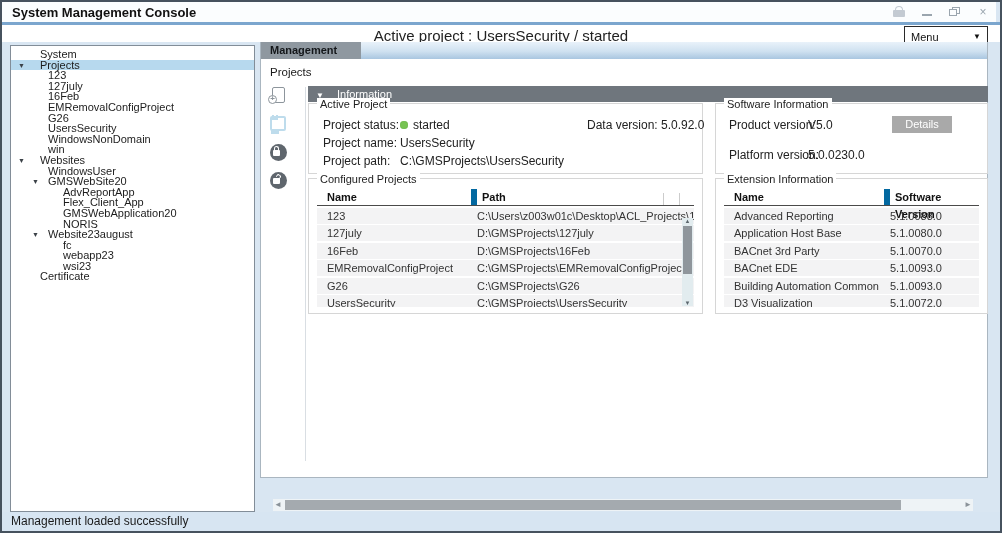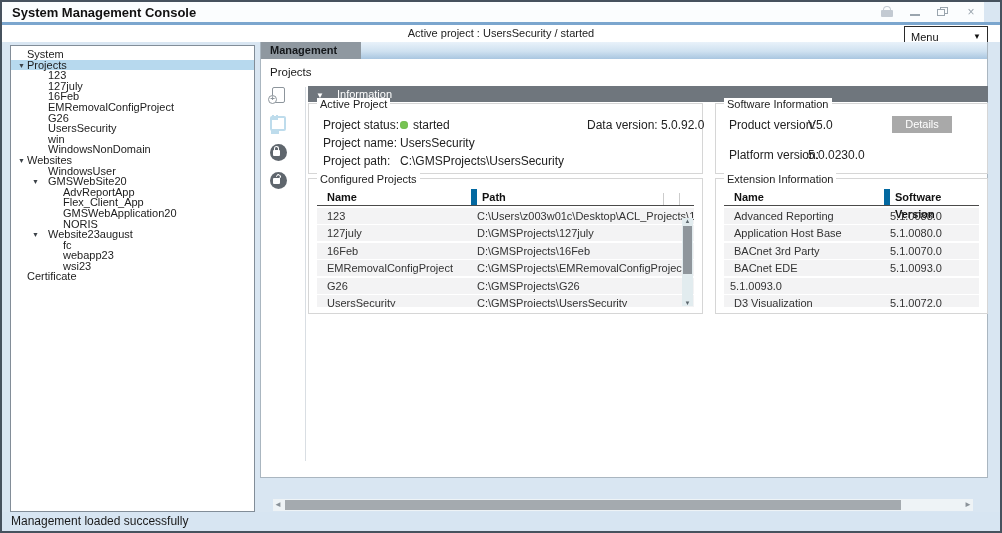--- a/index.html
+++ b/index.html
@@ -1,49 +1,49 @@
 <!DOCTYPE html>
 <html><head>
 <meta charset="utf-8">
 <style>
   * { margin:0; padding:0; box-sizing:border-box; }
   html,body { width:1002px; height:533px; font-family:"Liberation Sans",sans-serif; }
   .window { position:absolute; inset:0; width:1002px; height:533px; border:2px solid #46525e;
             background:#d9e6f2; overflow:hidden; }
 
   
-  .titlebar { position:absolute; left:0; right:16px; top:0; height:20px; background:#fbfdfe; }
+  .titlebar { position:absolute; left:0; right:4px; top:0; height:20px; background:#fbfdfe; }
   .title { position:absolute; left:10px; top:3px; font-size:13px; font-weight:bold; color:#111; }
   .win-controls { position:absolute; right:6px; top:4px; display:flex; align-items:center; gap:14px; }
   .wc { width:14px; height:12px; position:relative; cursor:default; }
   .lockg { position:absolute; left:3px; top:0; width:8px; height:5px; border:1.5px solid #c3cad2;
            border-bottom:none; border-radius:4px 4px 0 0; }
   .lockb { position:absolute; left:1px; top:4px; width:12px; height:7px; background:#c3cad2; border-radius:1px; }
   .ming { position:absolute; left:2px; bottom:2px; width:10px; height:2px; background:#9aa5ae; }
   .resg1 { position:absolute; left:1px; top:3px; width:8px; height:7px; border:1px solid #9aa5ae; background:#fbfdfe; }
   .resg2 { position:absolute; left:4px; top:1px; width:8px; height:7px; border:1px solid #9aa5ae; }
   .closeg { font-size:12px; color:#9aa5ae; line-height:12px; text-align:center; width:14px; }
   .blue-line { position:absolute; left:0; right:0; top:20px; height:3px; background:#7ba6ce; }
 
   
   .header-row { position:absolute; left:0; right:0; top:23px; height:17px; background:#ffffff; }
-  .active-project { position:absolute; left:0; right:0; top:2px; text-align:center; font-size:11px; color:#222; }
+  .active-project { position:absolute; left:0; right:0; top:2px; text-align:center; font-size:15px; color:#222; }
   .menu-dd { position:absolute; right:12px; top:1px; width:84px; height:21px; border:1px solid #2a2a2a;
              background:#fff; display:flex; align-items:center; justify-content:space-between;
              padding:0 6px; font-size:11px; color:#111; cursor:pointer; }
   .menu-dd .arr { font-size:8px; color:#111; }
 
   
   .tree-panel { position:absolute; left:8px; top:43px; width:245px; height:467px; background:#fff;
                 border:1px solid #828d98; padding-top:3px; overflow:hidden; }
   .tree-row { position:relative; height:10.6px; line-height:10.6px; font-size:11px; color:#1c1c1c;
               white-space:nowrap; cursor:default; }
   .tree-row.sel { background:#b7d9ee; }
   .tree-row .tw { position:absolute; font-size:7px; color:#3c4248; top:1px; }
-  .lvl1 { padding-left:16px; } .lvl1 .tw { left:7px; }
+  .lvl1 { padding-left:29px; } .lvl1 .tw { left:7px; }
   .lvl2 { padding-left:37px; } .lvl2 .tw { left:21px; }
   .lvl3 { padding-left:52px; }
 
   
   .main-panel { position:absolute; left:258px; top:40px; width:728px; height:436px; background:#fff;
                 border:1px solid #aab6c0; border-top:none; }
   .tabstrip { position:absolute; left:0; top:0; right:0; height:17px;
               background:linear-gradient(180deg,#e9f2fa 0%,#cfe1f0 55%,#a9c6e0 100%); }
   .tab { position:absolute; left:0; top:0; width:100px; height:17px; background:#8f98a0;
          color:#14171a; font-size:11px; font-weight:bold; line-height:17px; padding-left:9px; cursor:pointer; }
@@ -142,22 +142,22 @@
 
   <div class="tree-panel">
       <div class="tree-row lvl1"><span>System</span></div>
       <div class="tree-row lvl1 sel"><span class="tw">▼</span><span>Projects</span></div>
       <div class="tree-row lvl2"><span>123</span></div>
       <div class="tree-row lvl2"><span>127july</span></div>
       <div class="tree-row lvl2"><span>16Feb</span></div>
       <div class="tree-row lvl2"><span>EMRemovalConfigProject</span></div>
       <div class="tree-row lvl2"><span>G26</span></div>
       <div class="tree-row lvl2"><span>UsersSecurity</span></div>
+      <div class="tree-row lvl2"><span>WindowsNonDomain</span></div>
       <div class="tree-row lvl2"><span>win</span></div>
-      <div class="tree-row lvl2"><span>WindowsNonDomain</span></div>
       <div class="tree-row lvl1"><span class="tw">▼</span><span>Websites</span></div>
       <div class="tree-row lvl2"><span>WindowsUser</span></div>
       <div class="tree-row lvl2"><span class="tw">▼</span><span>GMSWebSite20</span></div>
       <div class="tree-row lvl3"><span>AdvReportApp</span></div>
       <div class="tree-row lvl3"><span>Flex_Client_App</span></div>
       <div class="tree-row lvl3"><span>GMSWebApplication20</span></div>
       <div class="tree-row lvl3"><span>NORIS</span></div>
       <div class="tree-row lvl2"><span class="tw">▼</span><span>Website23august</span></div>
       <div class="tree-row lvl3"><span>fc</span></div>
       <div class="tree-row lvl3"><span>webapp23</span></div>
@@ -272,20 +272,21 @@
           </div>
           <div class="t-row">
             <div class="t-cell c0">BACnet 3rd Party</div>
             <div class="t-cell c1">5.1.0070.0</div>
           </div>
           <div class="t-row">
             <div class="t-cell c0">BACnet EDE</div>
             <div class="t-cell c1">5.1.0093.0</div>
           </div>
           <div class="t-row">
+            <div class="t-cell c0">Building Automation Common</div>
             <div class="t-cell c1">5.1.0093.0</div>
           </div>
           <div class="t-row">
             <div class="t-cell c0">D3 Visualization</div>
             <div class="t-cell c1">5.1.0072.0</div>
           </div>
         </div>
     </div>
 
     <div class="hscroll">

